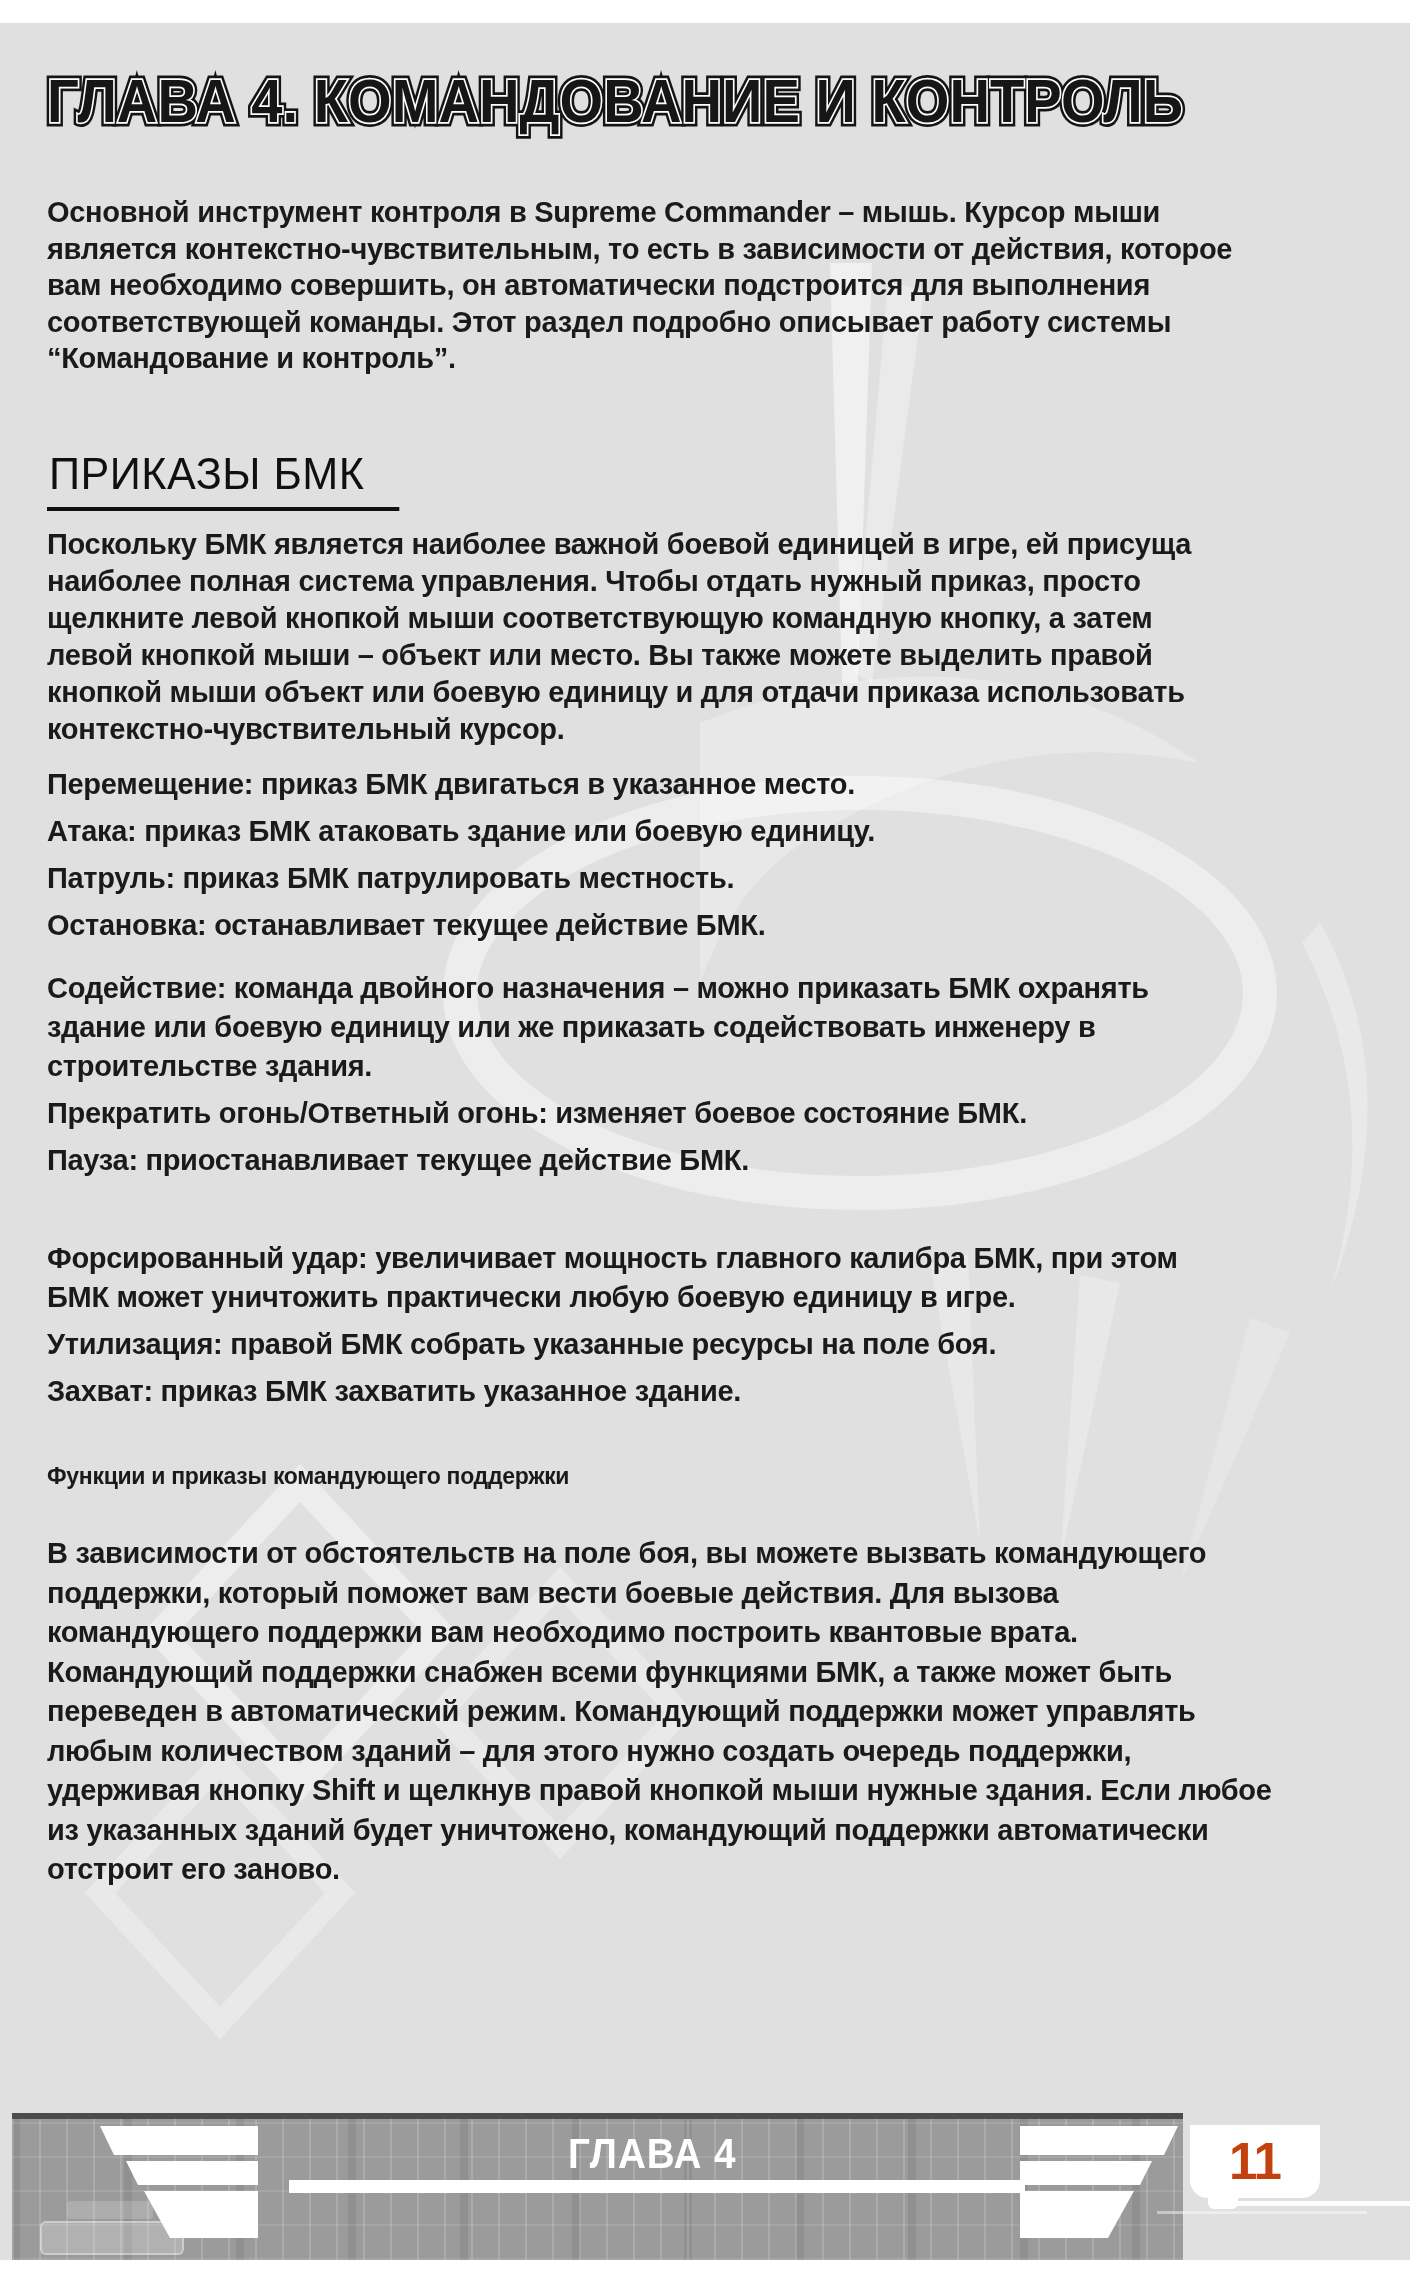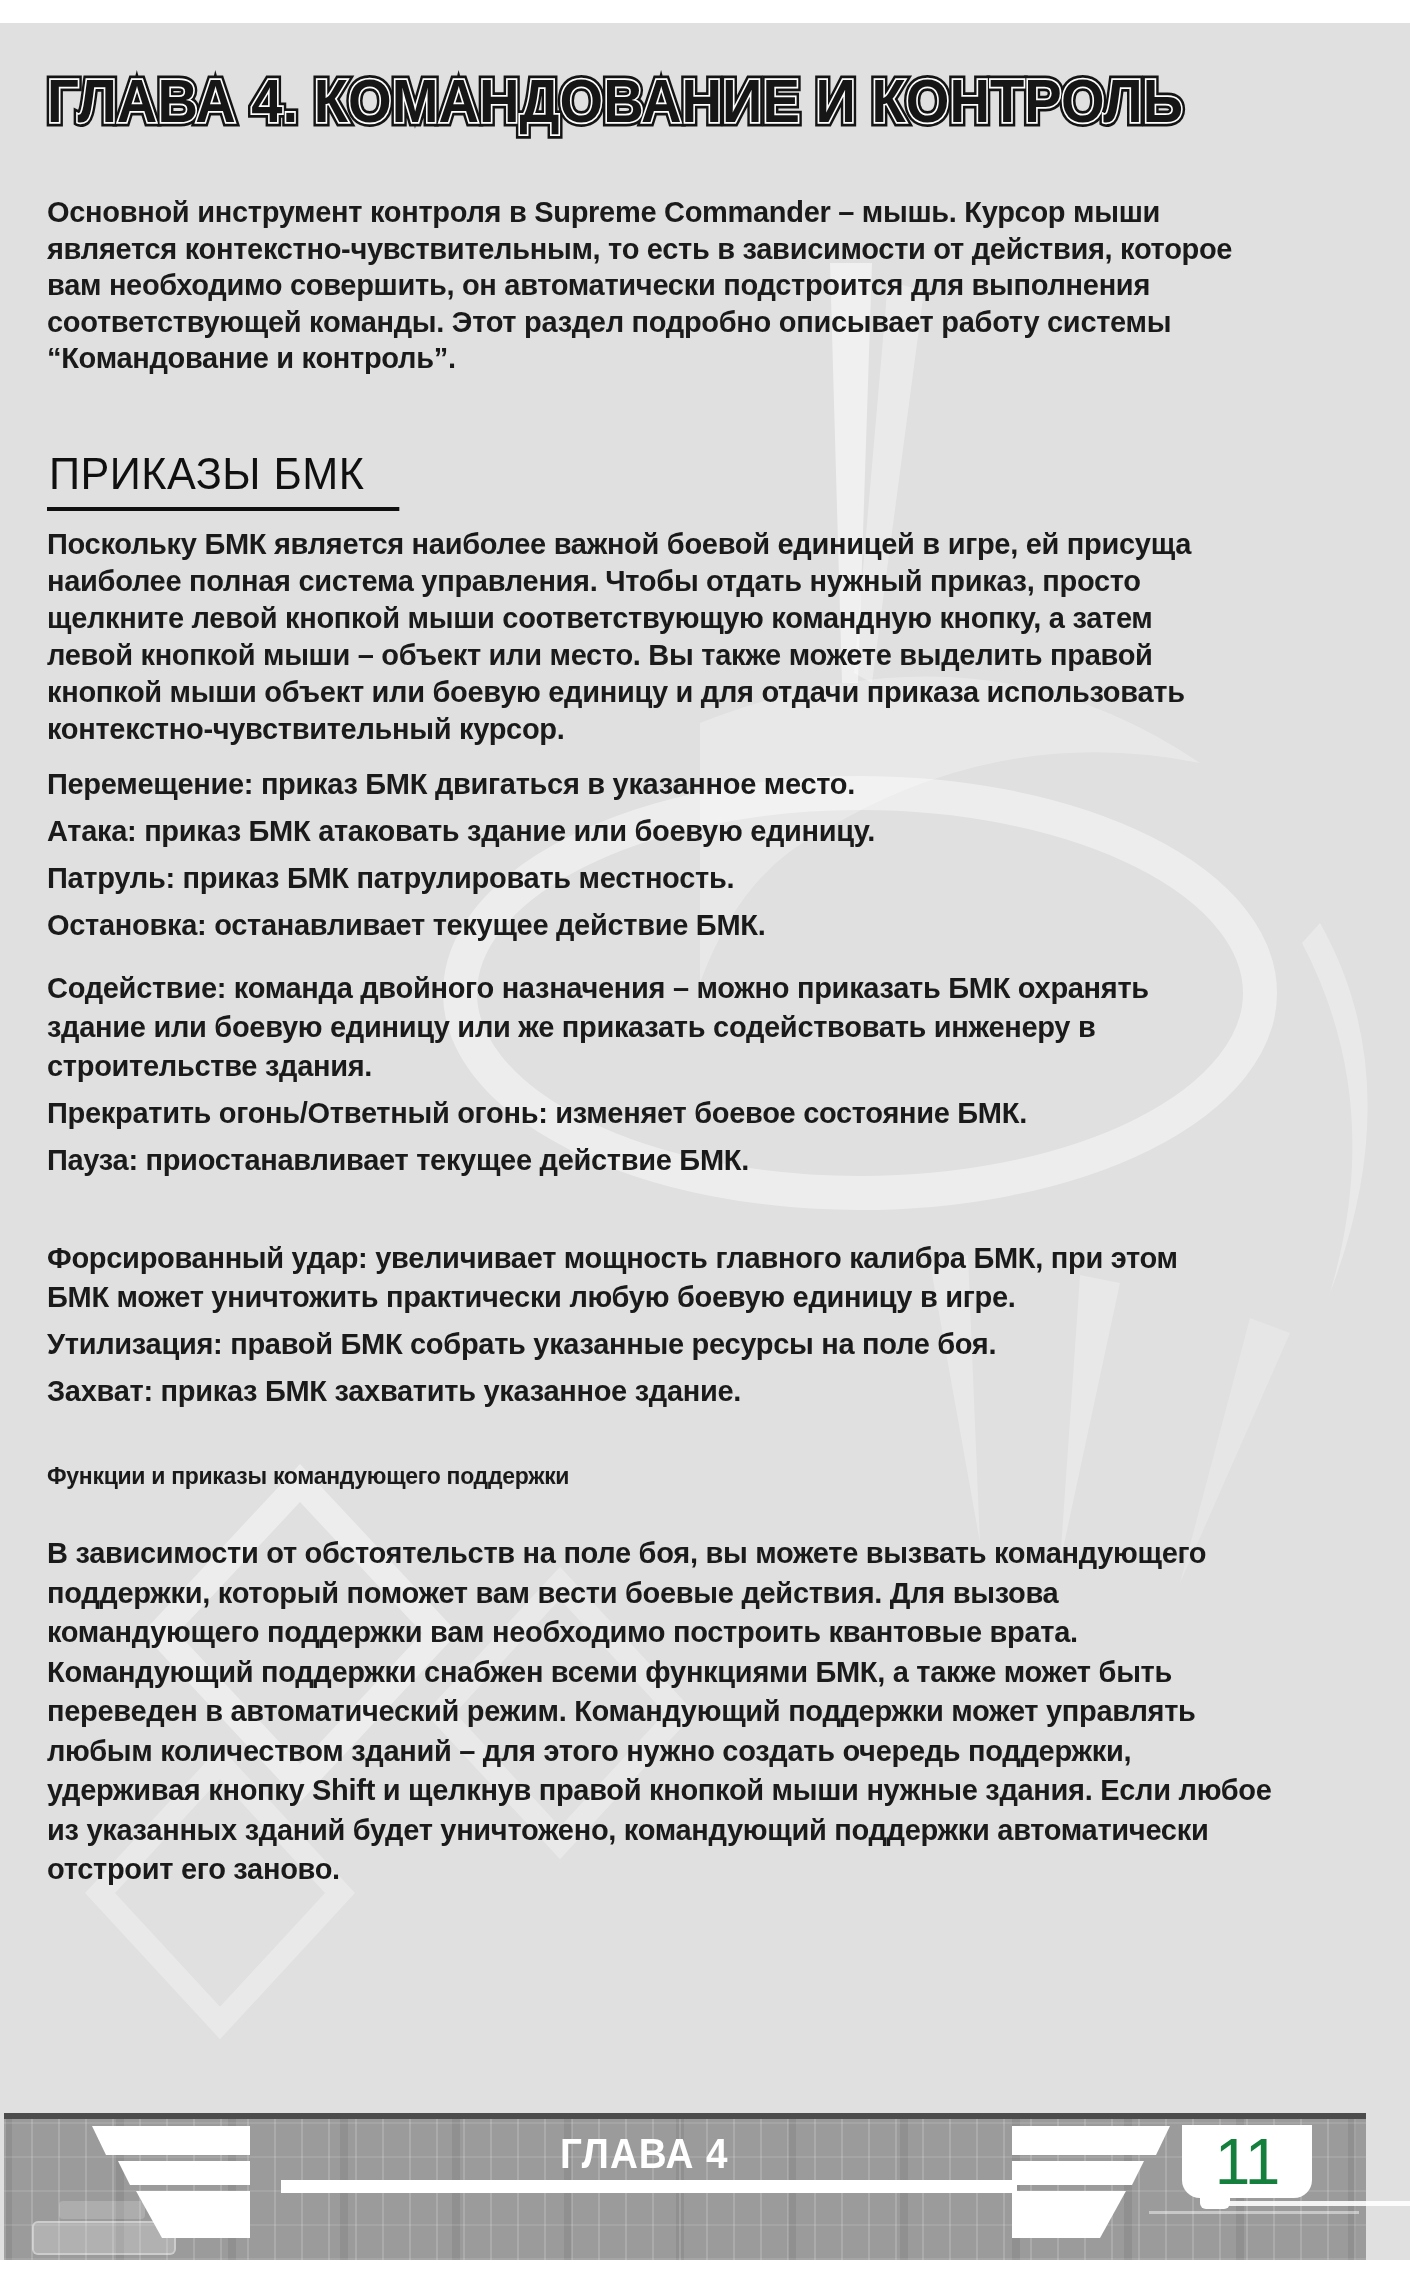--- a/index.html
+++ b/index.html
@@ -35,21 +35,21 @@
     position:absolute; left:47px; top:440px;
     font-size:45px; font-weight:normal; letter-spacing:0.5px; color:#101010;
     border-bottom:4px solid #101010; padding:0 36px 7px 2px;
     transform:scaleX(0.96); transform-origin:left top;
     white-space:nowrap;
   }
   .subheading { font-size:23px; }
 
   
   .footer {
-    position:absolute; left:4px; top:2105px; width:1362px; height:147px;
+    position:absolute; left:12px; top:2105px; width:1171px; height:147px;
     background-color:#9b9b9b;
     background-image:
       repeating-linear-gradient(90deg, rgba(255,255,255,0.16) 0 2px, transparent 2px 27px),
       repeating-linear-gradient(0deg,  rgba(255,255,255,0.10) 0 2px, transparent 2px 34px),
       repeating-linear-gradient(90deg, rgba(0,0,0,0.07) 0 8px, transparent 8px 112px);
   }
   .footer-topline {
     position:absolute; left:0; top:0; width:100%; height:6px; background:#4c4c4c;
   }
   .stripe { position:absolute; background:#ffffff; }
@@ -66,21 +66,21 @@
     transform:scaleX(0.92); transform-origin:left top; white-space:nowrap;
   }
   .footer-bar {
     position:absolute; left:277px; top:67px; width:736px; height:13px; background:#ffffff;
   }
   .page-box {
     position:absolute; left:1178px; top:12px; width:130px; height:73px;
     background:#ffffff; border-radius:0 0 18px 18px;
     display:flex; align-items:center; justify-content:center;
   }
-  .page-num { font-size:64px; font-weight:normal; color:#15803d; letter-spacing:-1px; }
+  .page-num { font-size:51px; font-weight:bold; color:#c2410c; letter-spacing:-1px; }
   .page-box-nub {
     position:absolute; left:1196px; top:84px; width:30px; height:12px;
     background:#ffffff; border-radius:0 0 6px 6px;
   }
   .fline1 { position:absolute; left:1212px; top:88px; width:198px; height:5px; background:rgba(255,255,255,0.88); }
   .fline2 { position:absolute; left:1145px; top:98px; width:210px; height:3px; background:rgba(255,255,255,0.45); }
 
   .mach1 { position:absolute; left:28px; top:108px; width:140px; height:30px;
            background:rgba(255,255,255,0.22); border:2px solid rgba(255,255,255,0.35); border-radius:6px; }
   .mach2 { position:absolute; left:55px; top:88px; width:86px; height:18px;

